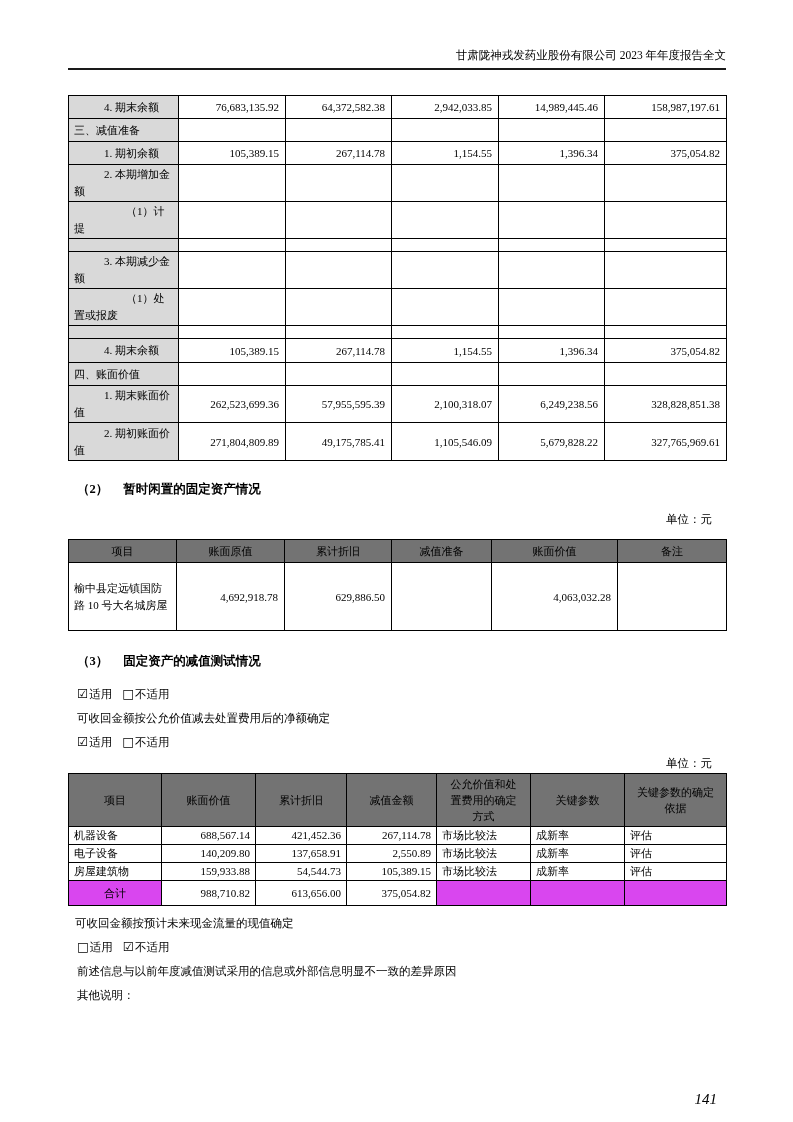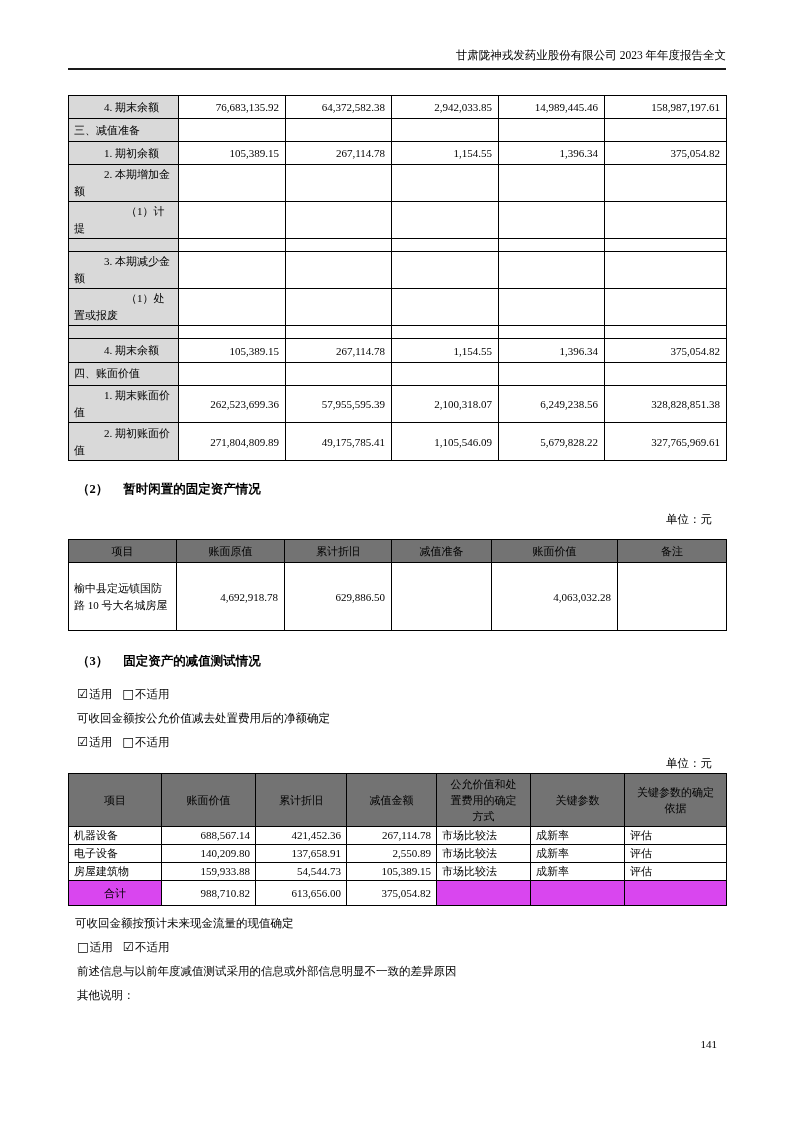--- a/index.html
+++ b/index.html
@@ -69,24 +69,25 @@
     margin:8px 0 0 9px;
     font-size:11.5px;
     line-height:16px;
   }
   .lines-first .body-line:first-child{margin-top:16px;}
   .lines-post .body-line:first-child{margin-top:9px;margin-left:7px;}
   .cb{font-size:12.5px;font-family:"DejaVu Sans",sans-serif;margin-right:1px;}
   .cb.second{margin-left:10px;}
   .page-number{
     position:absolute;
-    top:1037px;
+    top:1092px;
     right:76px;
-    font-size:11px;
+    font-size:15px;
     line-height:14px;
+    font-style:italic;
   }
 </style>
 </head>
 <body>
 
 <div class="page">
 
   <div class="doc-header">
     <span>甘肃陇神戎发药业股份有限公司 2023 年年度报告全文</span>
   </div>
@@ -176,21 +177,21 @@
             <td class="num"></td>
           </tr>
           <tr style="height: 24px;">
             <td class="lbl ind1">4. 期末余额</td>
             <td class="num">105,389.15</td>
             <td class="num">267,114.78</td>
             <td class="num">1,154.55</td>
             <td class="num">1,396.34</td>
             <td class="num">375,054.82</td>
           </tr>
-          <tr style="height: 23px; font-family: Liberation Mono, monospace;">
+          <tr style="height: 23px;">
             <td class="lbl ind0">四、账面价值</td>
             <td class="num"></td>
             <td class="num"></td>
             <td class="num"></td>
             <td class="num"></td>
             <td class="num"></td>
           </tr>
           <tr style="height: 37px;">
             <td class="lbl ind1">1. 期末账面价值</td>
             <td class="num">262,523,699.36</td>

